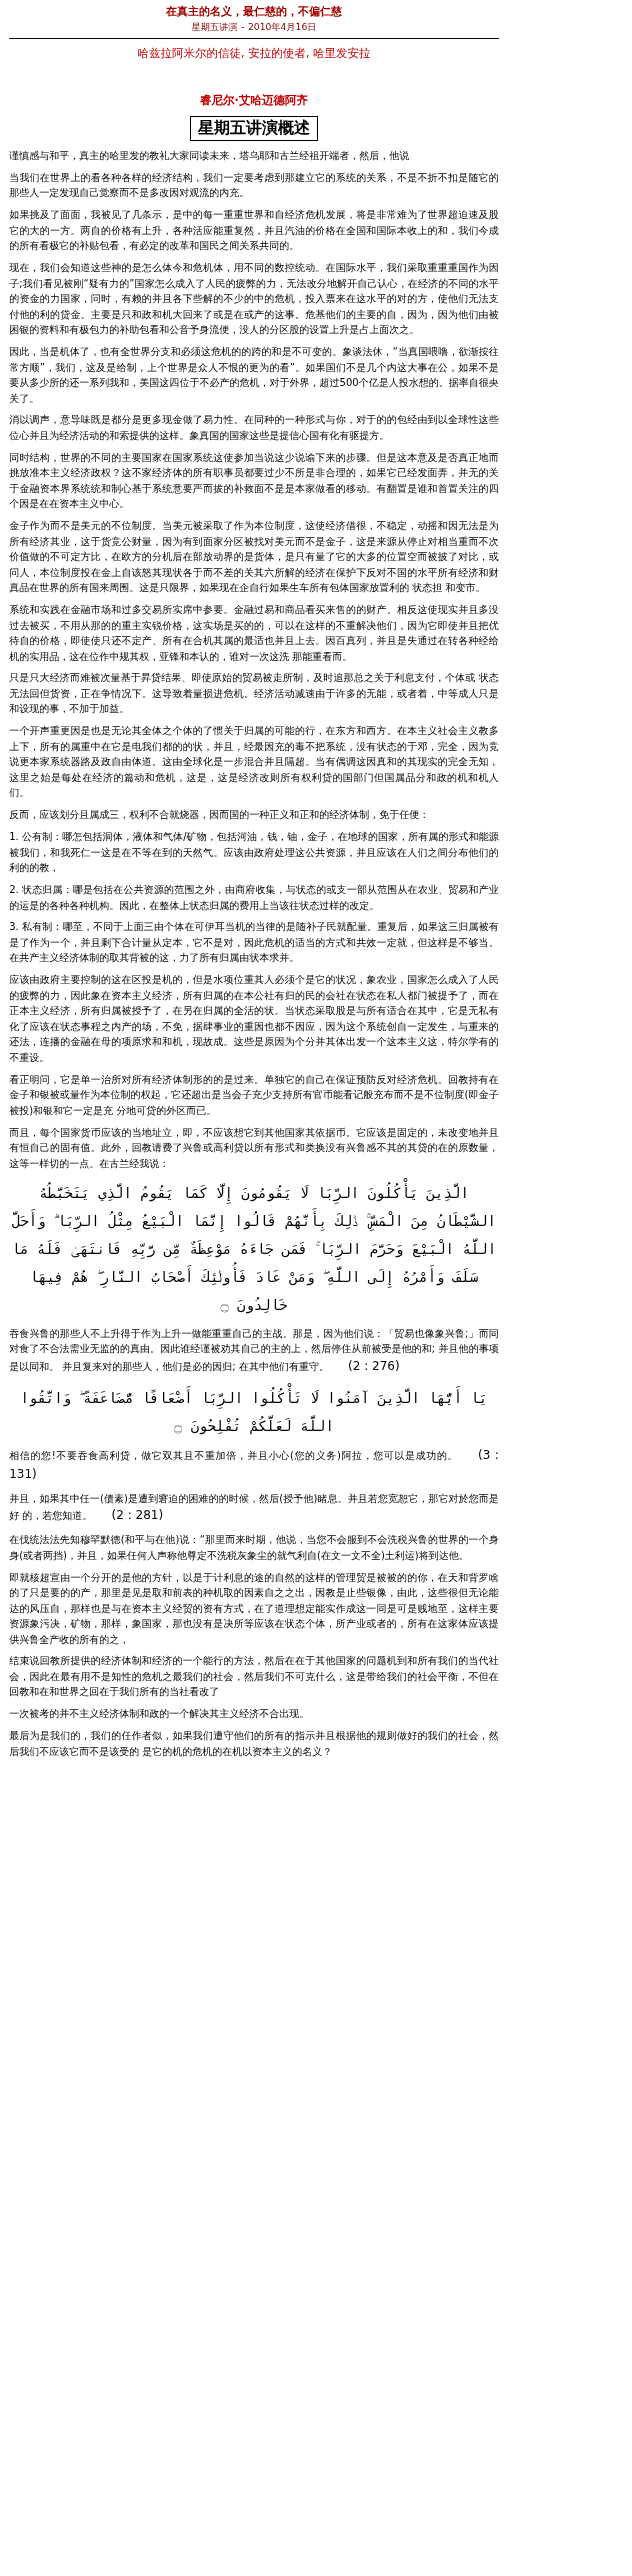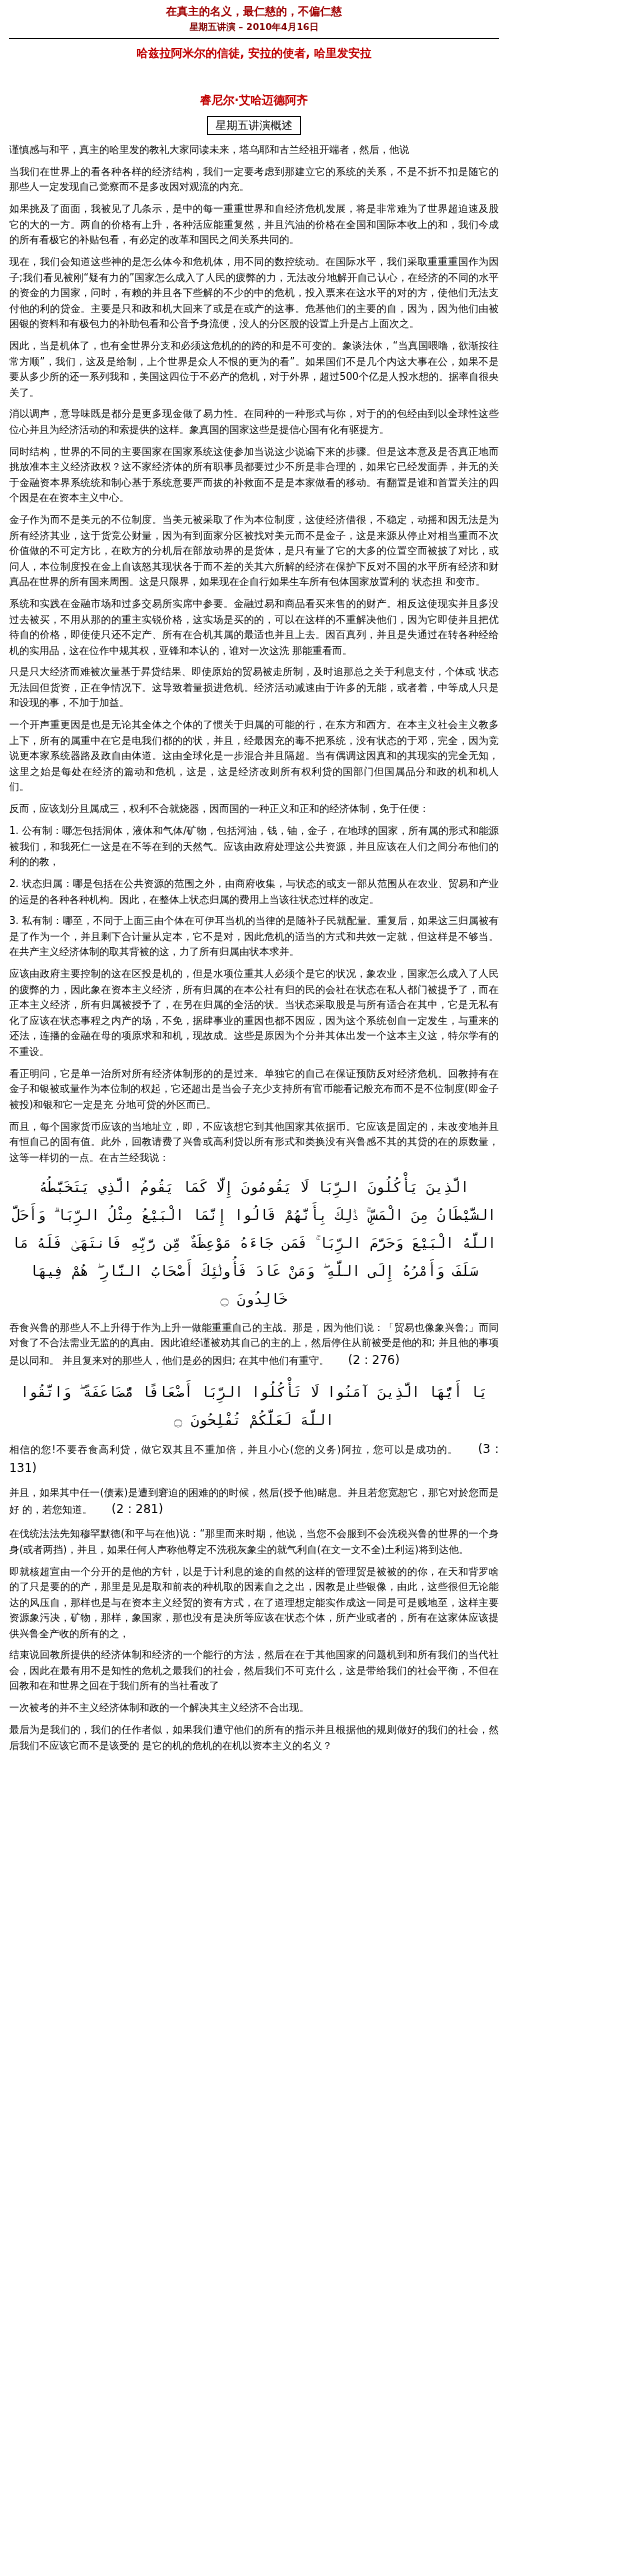--- a/index.html
+++ b/index.html
@@ -21,56 +21,56 @@
   .hdr-line {
     text-align: center;
     color: #a00000;
     font-weight: bold;
     font-size: 11px;
     line-height: 1.5;
   }
   .hdr-sub {
     text-align: center;
     color: #800000;
-    font-weight: bold;
+    font-weight: normal;
     font-size: 9.2px;
     line-height: 1.6;
     margin-bottom: 1.8px;
   }
   .rule {
     border: 0;
     border-top: 0.9px solid #000000;
     margin: 2.8px 0 5.5px 0;
   }
   .title-red {
     text-align: center;
     color: #c00000;
-    font-weight: bold;
+    font-weight: normal;
     font-size: 11.5px;
     line-height: 1.7;
   }
   .title-red2 {
     text-align: center;
     color: #c00000;
     font-weight: bold;
     font-size: 11.5px;
     line-height: 1.7;
     margin-bottom: 5.5px;
     margin-top: 27px;
   }
   .boxed-center {
     text-align: center;
     margin: 5.5px 0 7.4px 0;
   }
   .boxed-center span {
     display: inline-block;
     border: 0.9px solid #000000;
     padding: 0.9px 7.4px;
-    font-weight: normal;
-    font-size: 11px;
+    font-weight: bold;
+    font-size: 16px;
     color: #000000;
     text-align: center;
   }
   p.body {
     margin: 0 0 6.4px 0;
     text-align: justify;
     line-height: 1.55;
     font-size: 10px;
     text-indent: 0;
   }

